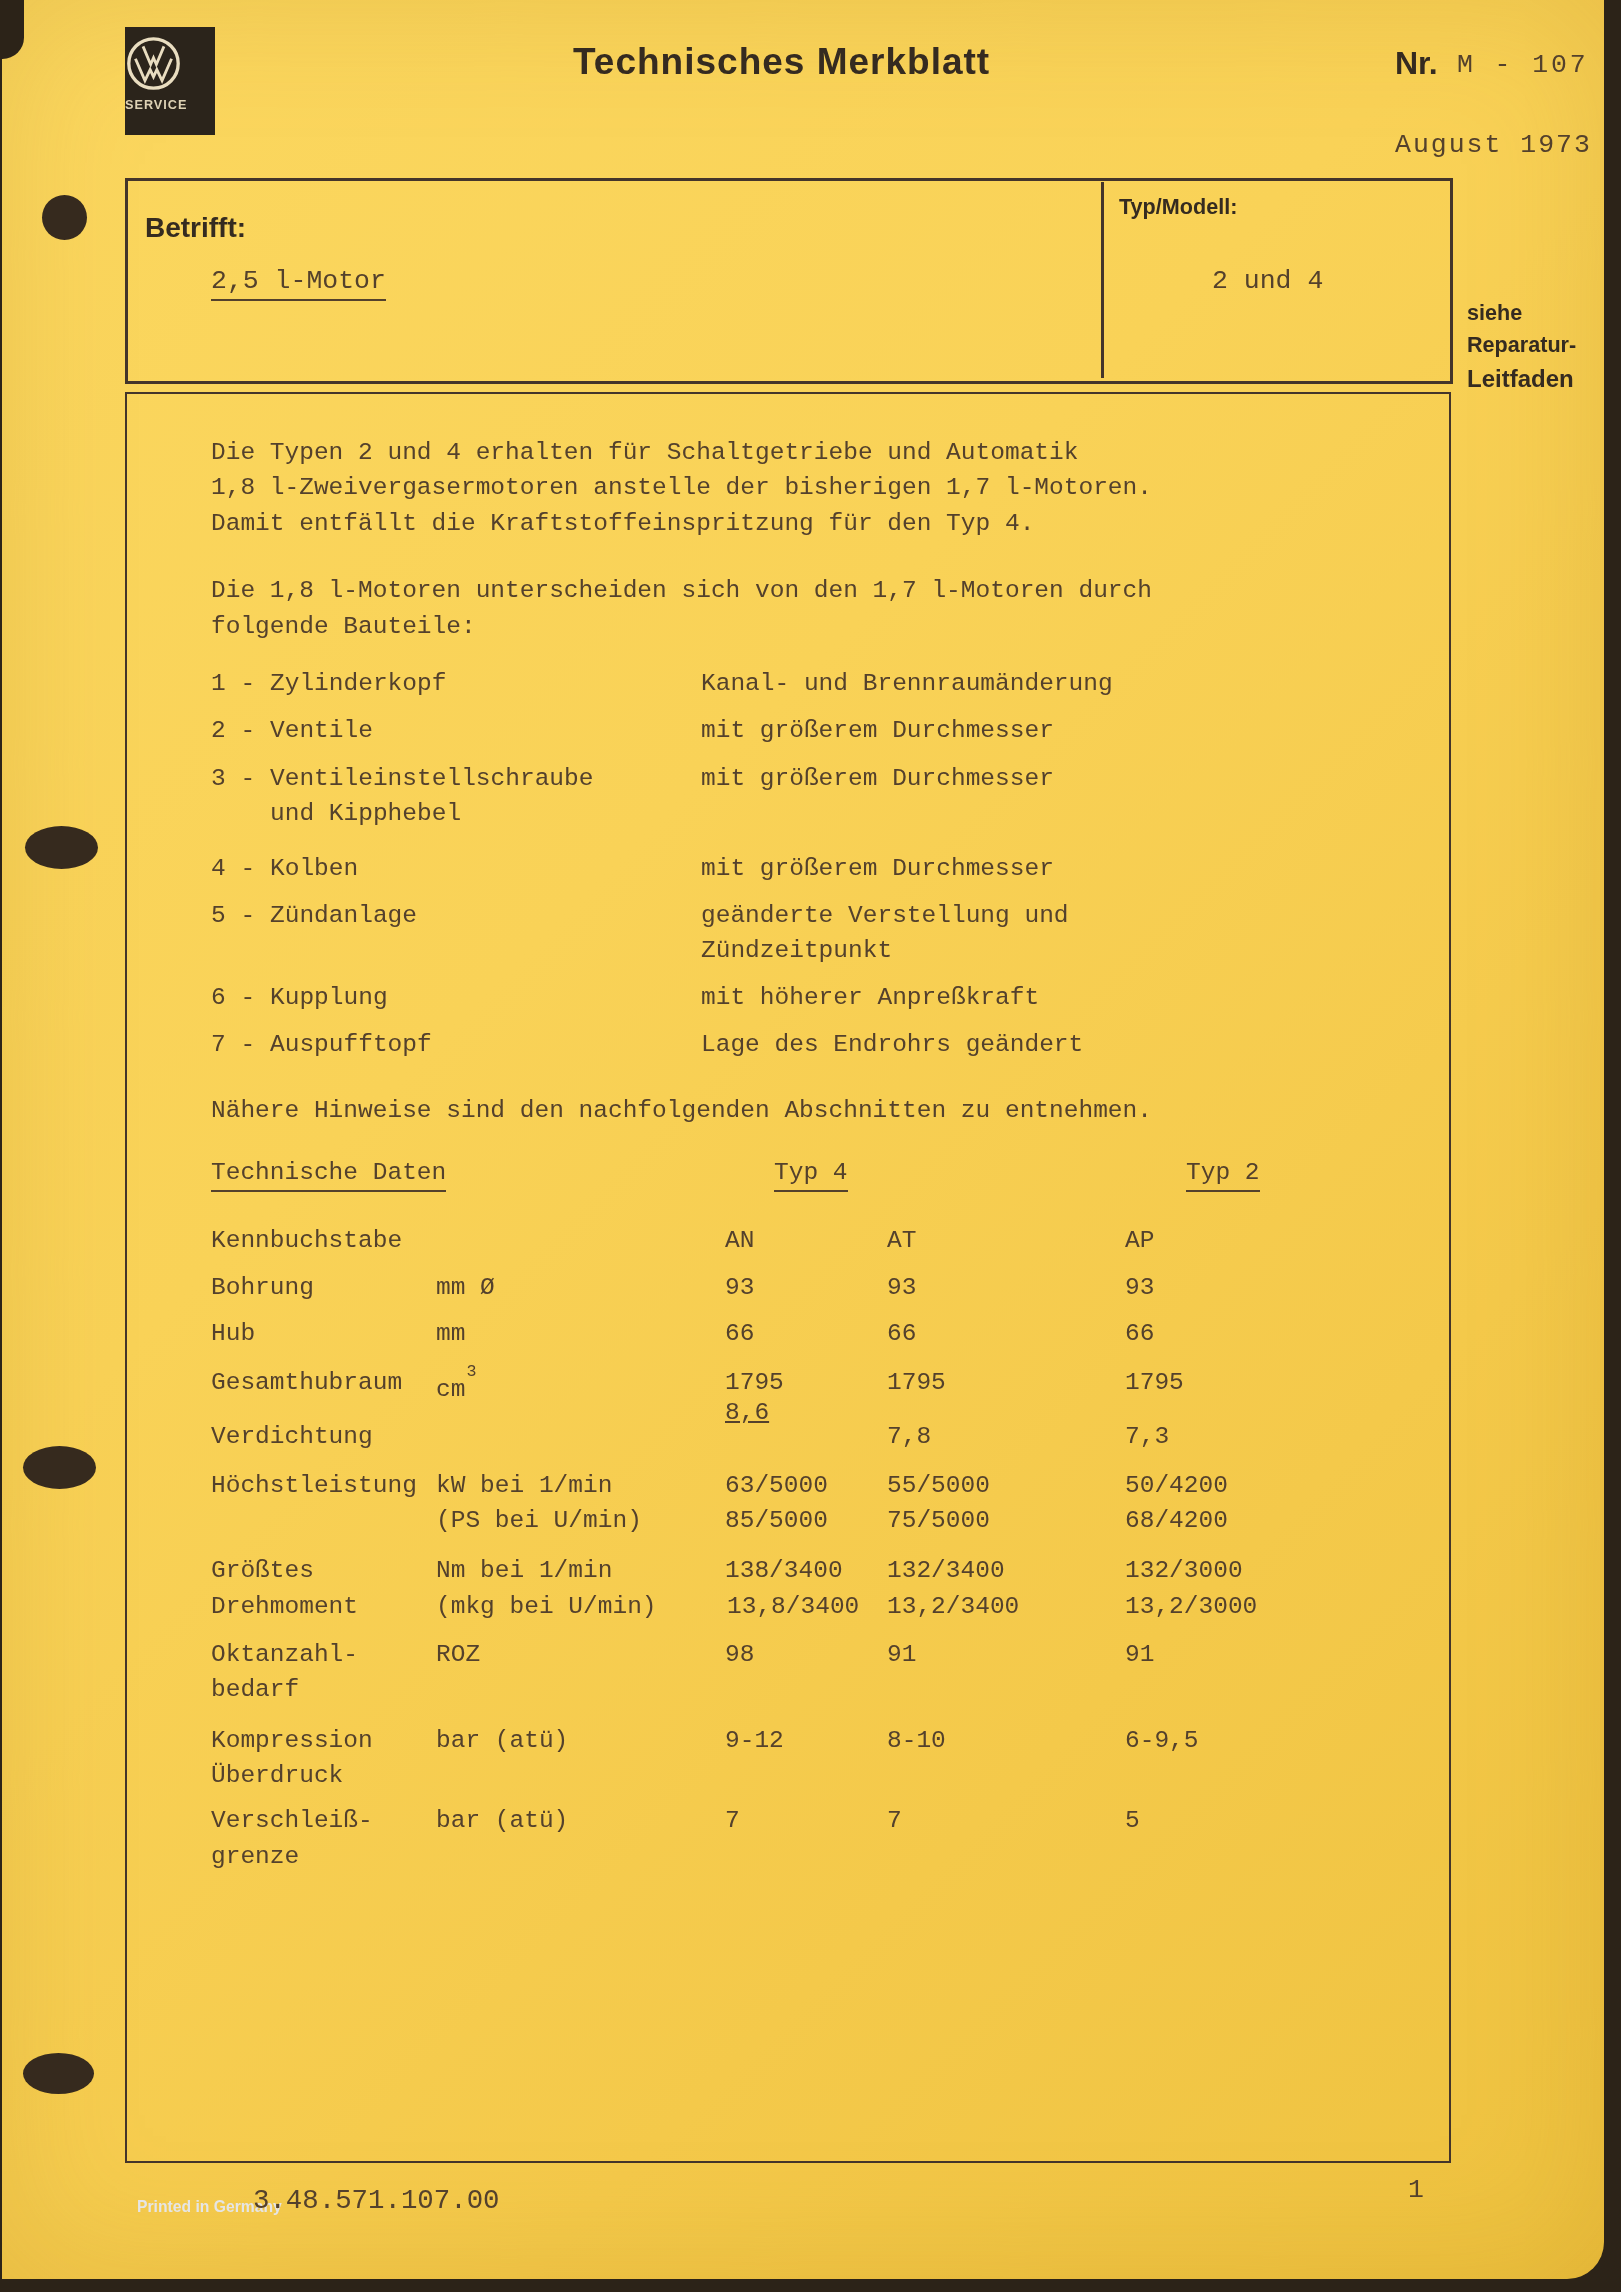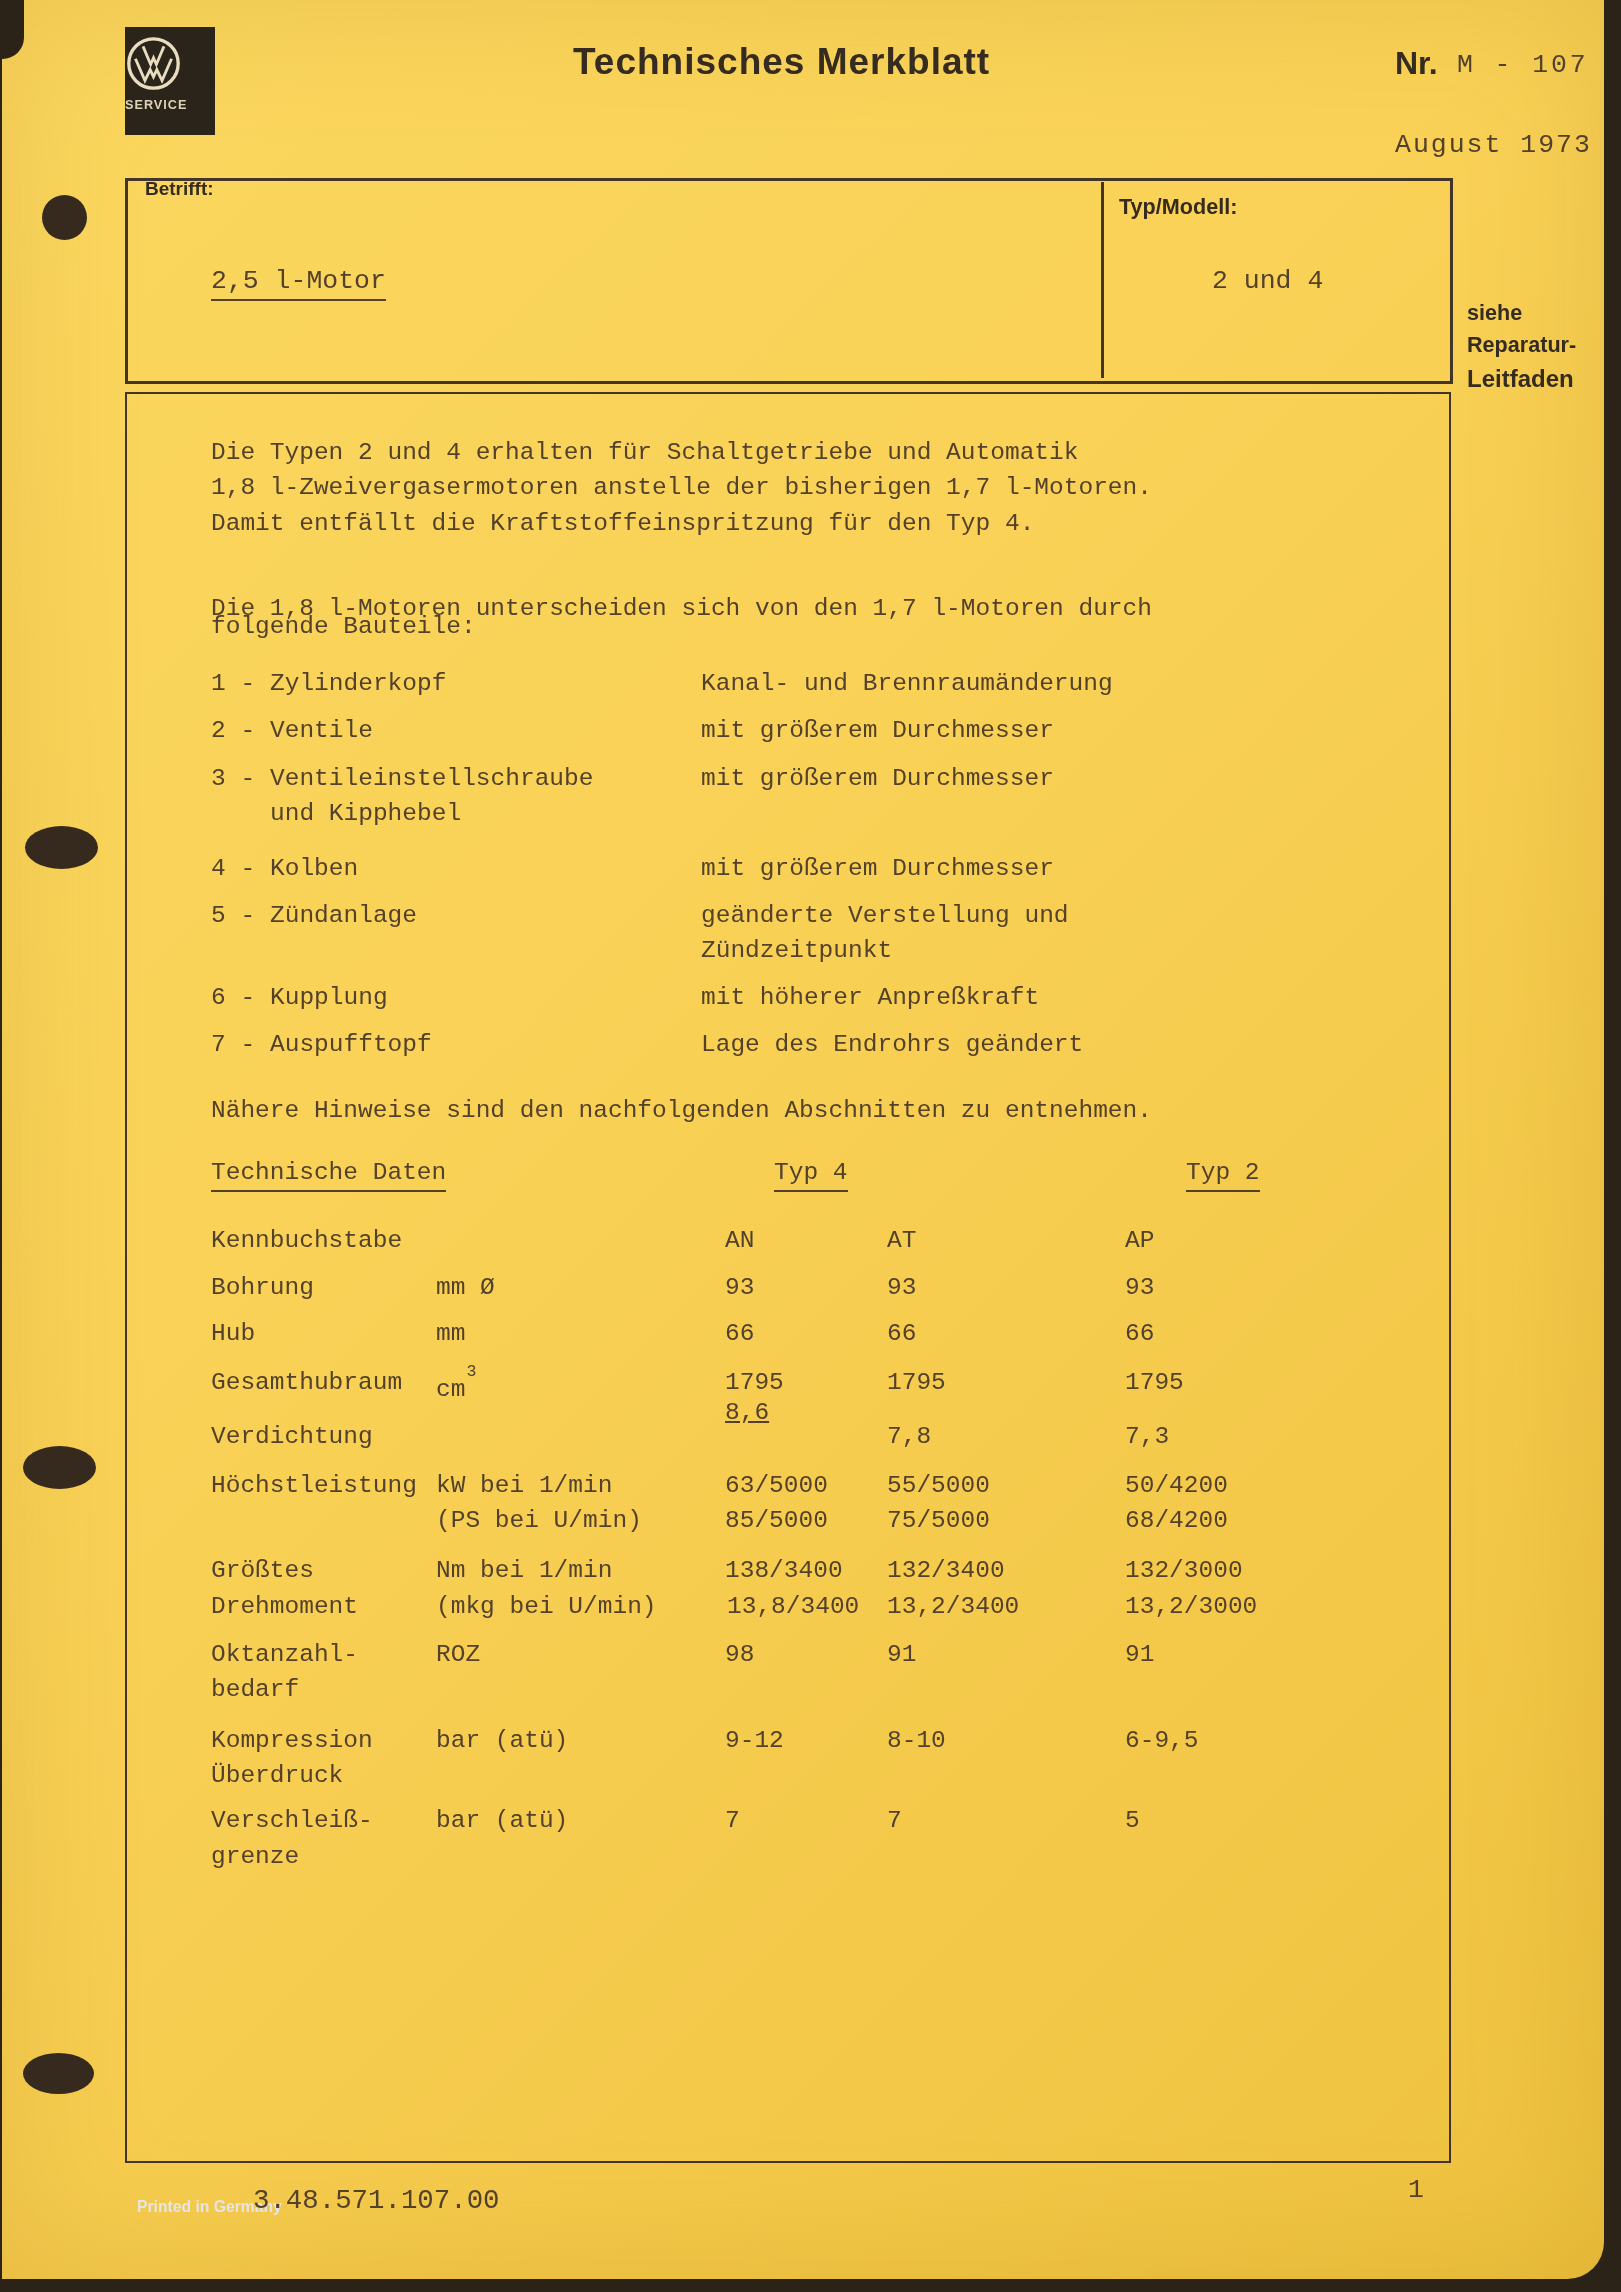--- a/index.html
+++ b/index.html
@@ -67,35 +67,35 @@
   <span class="svc">SERVICE</span>
 </div>
 
 <span class="prt" style="left:573px;top:41px;font-size:37px;letter-spacing:1px;">Technisches Merkblatt</span>
 <span class="prt" style="left:1395px;top:45px;font-size:32px;">Nr.</span>
 <span class="tw tw-big" style="left:1457px;top:51px;letter-spacing:2.9px;">M - 107</span>
 <span class="tw tw-big" style="left:1395px;top:131px;letter-spacing:2px;">August 1973</span>
 
 <div class="box" style="left:125px;top:178px;width:1322px;height:200px;border-width:3.9px;"></div>
 <div style="position:absolute;left:1101px;top:182px;width:2.9px;height:196px;background:#44352a;"></div>
-<span class="prt" style="left:145px;top:178px;font-size:19px;">Betrifft:</span>
+<span class="prt" style="left:145px;top:212px;font-size:28px;">Betrifft:</span>
 <span class="tw tw-big ul" style="left:211px;top:267px;">2,5 l-Motor</span>
 <span class="prt" style="left:1119px;top:194px;font-size:21.6px;">Typ/Modell:</span>
 <span class="tw tw-big" style="left:1212px;top:267px;">2 und 4</span>
 
 <span class="prt" style="left:1467px;top:300px;font-size:21.6px;">siehe</span>
 <span class="prt" style="left:1467px;top:332px;font-size:21.6px;">Reparatur-</span>
 <span class="prt" style="left:1467px;top:365px;font-size:24px;">Leitfaden</span>
 
 <div class="box" style="left:125px;top:392px;width:1322px;height:1767px;"></div>
 
 <span class="tw" style="left:211px;top:438px;">Die Typen 2 und 4 erhalten für Schaltgetriebe und Automatik</span>
 <span class="tw" style="left:211px;top:473px;">1,8 l-Zweivergasermotoren anstelle der bisherigen 1,7 l-Motoren.</span>
 <span class="tw" style="left:211px;top:509px;">Damit entfällt die Kraftstoffeinspritzung für den Typ 4.</span>
-<span class="tw" style="left:211px;top:594px;">Die 1,8 l-Motoren unterscheiden sich von den 1,7 l-Motoren durch</span>
+<span class="tw" style="left:211px;top:576px;">Die 1,8 l-Motoren unterscheiden sich von den 1,7 l-Motoren durch</span>
 <span class="tw" style="left:211px;top:612px;">folgende Bauteile:</span>
 
 <span class="tw" style="left:211px;top:669px;">1 -</span>
 <span class="tw" style="left:270px;top:669px;">Zylinderkopf</span>
 <span class="tw" style="left:701px;top:669px;">Kanal- und Brennraumänderung</span>
 
 <span class="tw" style="left:211px;top:716px;">2 -</span>
 <span class="tw" style="left:270px;top:716px;">Ventile</span>
 <span class="tw" style="left:701px;top:716px;">mit größerem Durchmesser</span>
 

